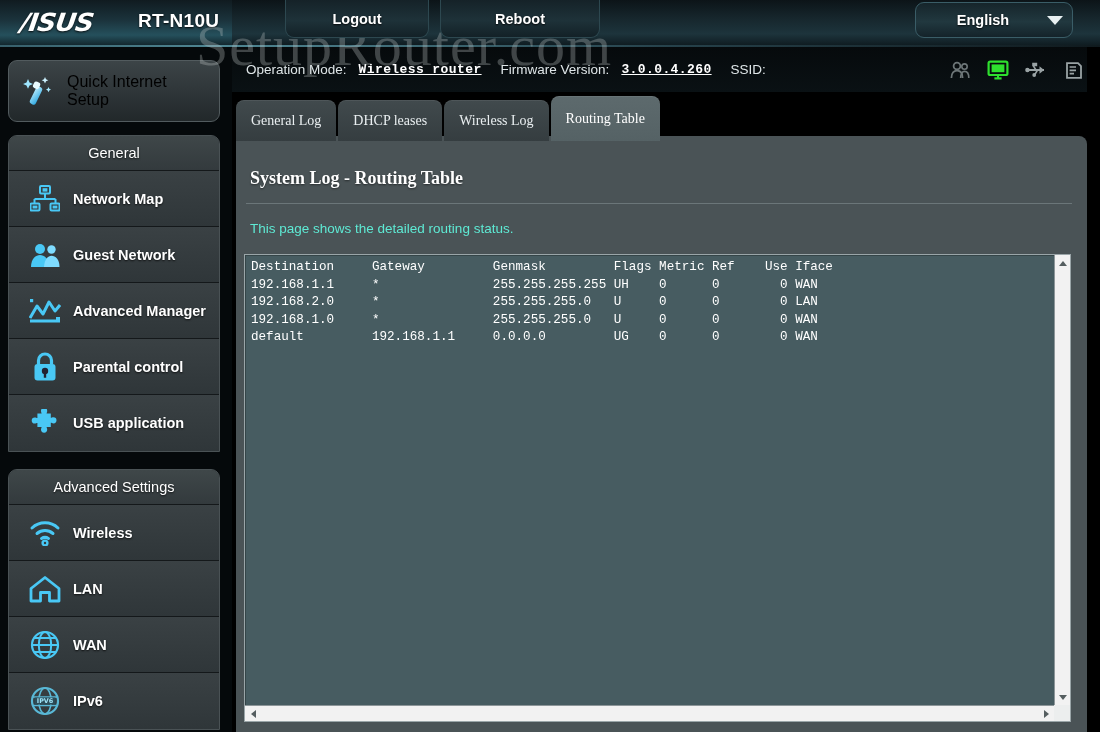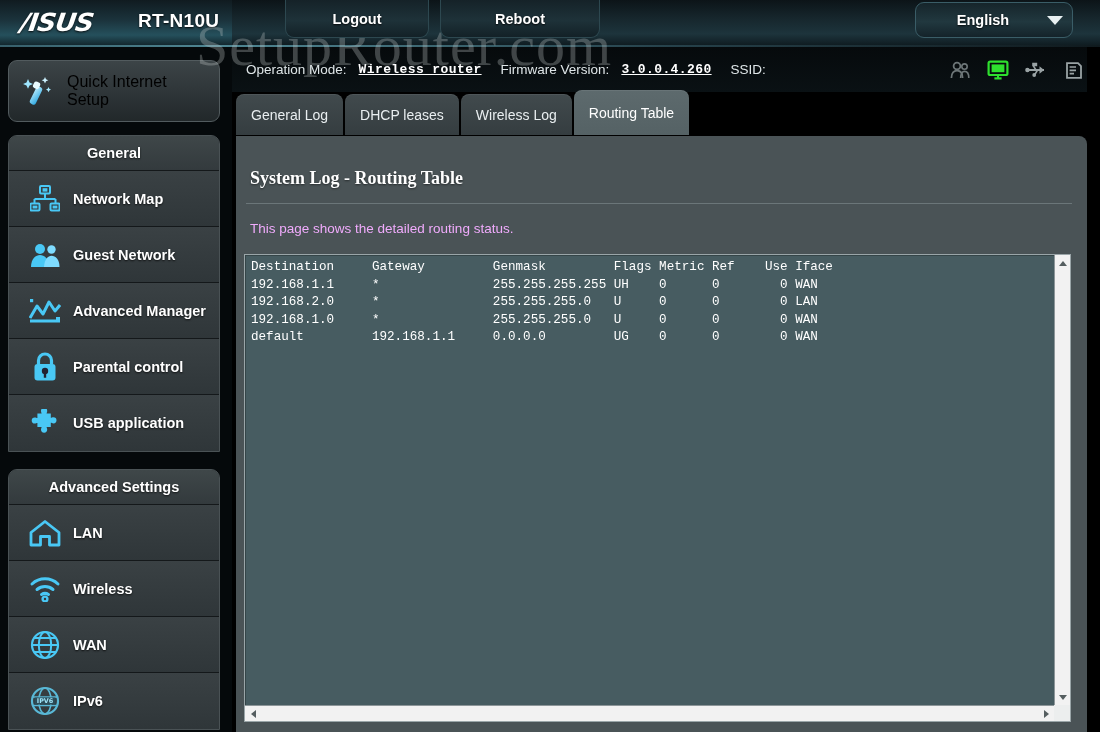--- a/index.html
+++ b/index.html
@@ -160,21 +160,21 @@
     border: 1px solid #4a5255;
     border-radius: 9px 9px 0 0;
     background: #2a3033;
     overflow: hidden;
   }
   .group-general  { top: 88px; }
   .group-advanced { top: 422px; }
   .nav-group-title {
     height: 35px;
     background: linear-gradient(180deg, #3f4749 0%, #333a3d 100%);
-    color: #ffffff; font-size: 14.5px; font-weight: bold;
+    color: #ffffff; font-size: 14.5px; font-weight: normal;
     display: flex; align-items: center; justify-content: center;
     border-bottom: 1px solid #14181a;
     text-shadow: 0 1px 2px rgba(0,0,0,.7);
   }
   .nav-item {
     height: 56px;
     display: flex; align-items: center;
     background: linear-gradient(180deg, #3a4144 0%, #2f3639 100%);
     border-bottom: 1px solid #14181a;
     cursor: pointer;
@@ -182,24 +182,24 @@
   }
   .nav-item:last-child { border-bottom: none; }
   .nav-icon { width: 56px; display: flex; align-items: center; justify-content: center; }
   .nav-label {
     font-size: 14.5px; font-weight: bold; color: #ffffff;
     text-shadow: 0 1px 2px rgba(0,0,0,.75);
   }
 
   
   .tab-strip {
-    position: absolute; left: 236px; top: 88px;
+    position: absolute; left: 236px; top: 94px;
     width: 864px; height: 47px;
     z-index: 6;
-    display: flex; align-items: flex-end;
+    display: flex; align-items: flex-end; font-family: Liberation Serif, serif;
   }
   .tab {
     height: 41px;
     padding: 0 15px;
     margin-right: 2px;
     background: linear-gradient(180deg, #414a4d 0%, #353d40 100%);
     border-radius: 8px 8px 0 0;
     color: #e9eef0; font-size: 14px;
     display: flex; align-items: center; justify-content: center;
     cursor: pointer;
@@ -225,21 +225,21 @@
     text-shadow: 0 1px 2px rgba(0,0,0,.5);
     font-family: Liberation Serif, serif;
   }
   .panel-rule {
     position: absolute; left: 10px; top: 67px;
     width: 826px; height: 1px;
     background: #6b7679;
   }
   .panel-desc {
     position: absolute; left: 14px; top: 85px;
-    font-size: 13.5px; color: #f0abfc;
+    font-size: 13.5px; color: #5eead4;
   }
 
   
   .log-frame {
     position: absolute; left: 8px; top: 118px;
     width: 827px; height: 468px;
     background: #475c61;
     border: 1px solid #9aa5a8;
     box-shadow: inset 1px 1px 0 rgba(0,0,0,.25);
   }
@@ -376,37 +376,37 @@
         </div>
         <span class="nav-label">USB application</span>
       </div>
     </div>
 
     <div class="nav-group group-advanced">
       <div class="nav-group-title">Advanced Settings</div>
 
       <div class="nav-item">
         <div class="nav-icon">
-          <svg width="32" height="28" viewBox="0 0 32 28">
-            <path d="M2 13.5 L16 2.5 L30 13.5 V26 H20.5 V17.5 H11.5 V26 H2 Z" fill="none" stroke="#49c8f5" stroke-width="2.8" stroke-linejoin="round"></path>
-          </svg>
-        </div>
-        <span class="nav-label">LAN</span>
-      </div>
-
-      <div class="nav-item">
-        <div class="nav-icon">
           <svg width="32" height="26" viewBox="0 0 32 26">
             <path d="M3 8 a19 19 0 0 1 26 0" fill="none" stroke="#49c8f5" stroke-width="3" stroke-linecap="round"></path>
             <path d="M8 13.5 a12.5 12.5 0 0 1 16 0" fill="none" stroke="#49c8f5" stroke-width="3" stroke-linecap="round"></path>
             <path d="M12.5 18.5 a6.5 6.5 0 0 1 7 0" fill="none" stroke="#49c8f5" stroke-width="3" stroke-linecap="round"></path>
             <circle cx="16" cy="23" r="2.4" fill="none" stroke="#49c8f5" stroke-width="2.4"></circle>
           </svg>
         </div>
         <span class="nav-label">Wireless</span>
+      </div>
+
+      <div class="nav-item">
+        <div class="nav-icon">
+          <svg width="32" height="28" viewBox="0 0 32 28">
+            <path d="M2 13.5 L16 2.5 L30 13.5 V26 H20.5 V17.5 H11.5 V26 H2 Z" fill="none" stroke="#49c8f5" stroke-width="2.8" stroke-linejoin="round"></path>
+          </svg>
+        </div>
+        <span class="nav-label">LAN</span>
       </div>
 
       <div class="nav-item">
         <div class="nav-icon">
           <svg width="30" height="30" viewBox="0 0 30 30">
             <circle cx="15" cy="15" r="13" fill="none" stroke="#49c8f5" stroke-width="2.2"></circle>
             <ellipse cx="15" cy="15" rx="6.2" ry="13" fill="none" stroke="#49c8f5" stroke-width="2"></ellipse>
             <path d="M2 15 H28 M4 8 H26 M4 22 H26" stroke="#49c8f5" stroke-width="2" fill="none"></path>
           </svg>
         </div>

